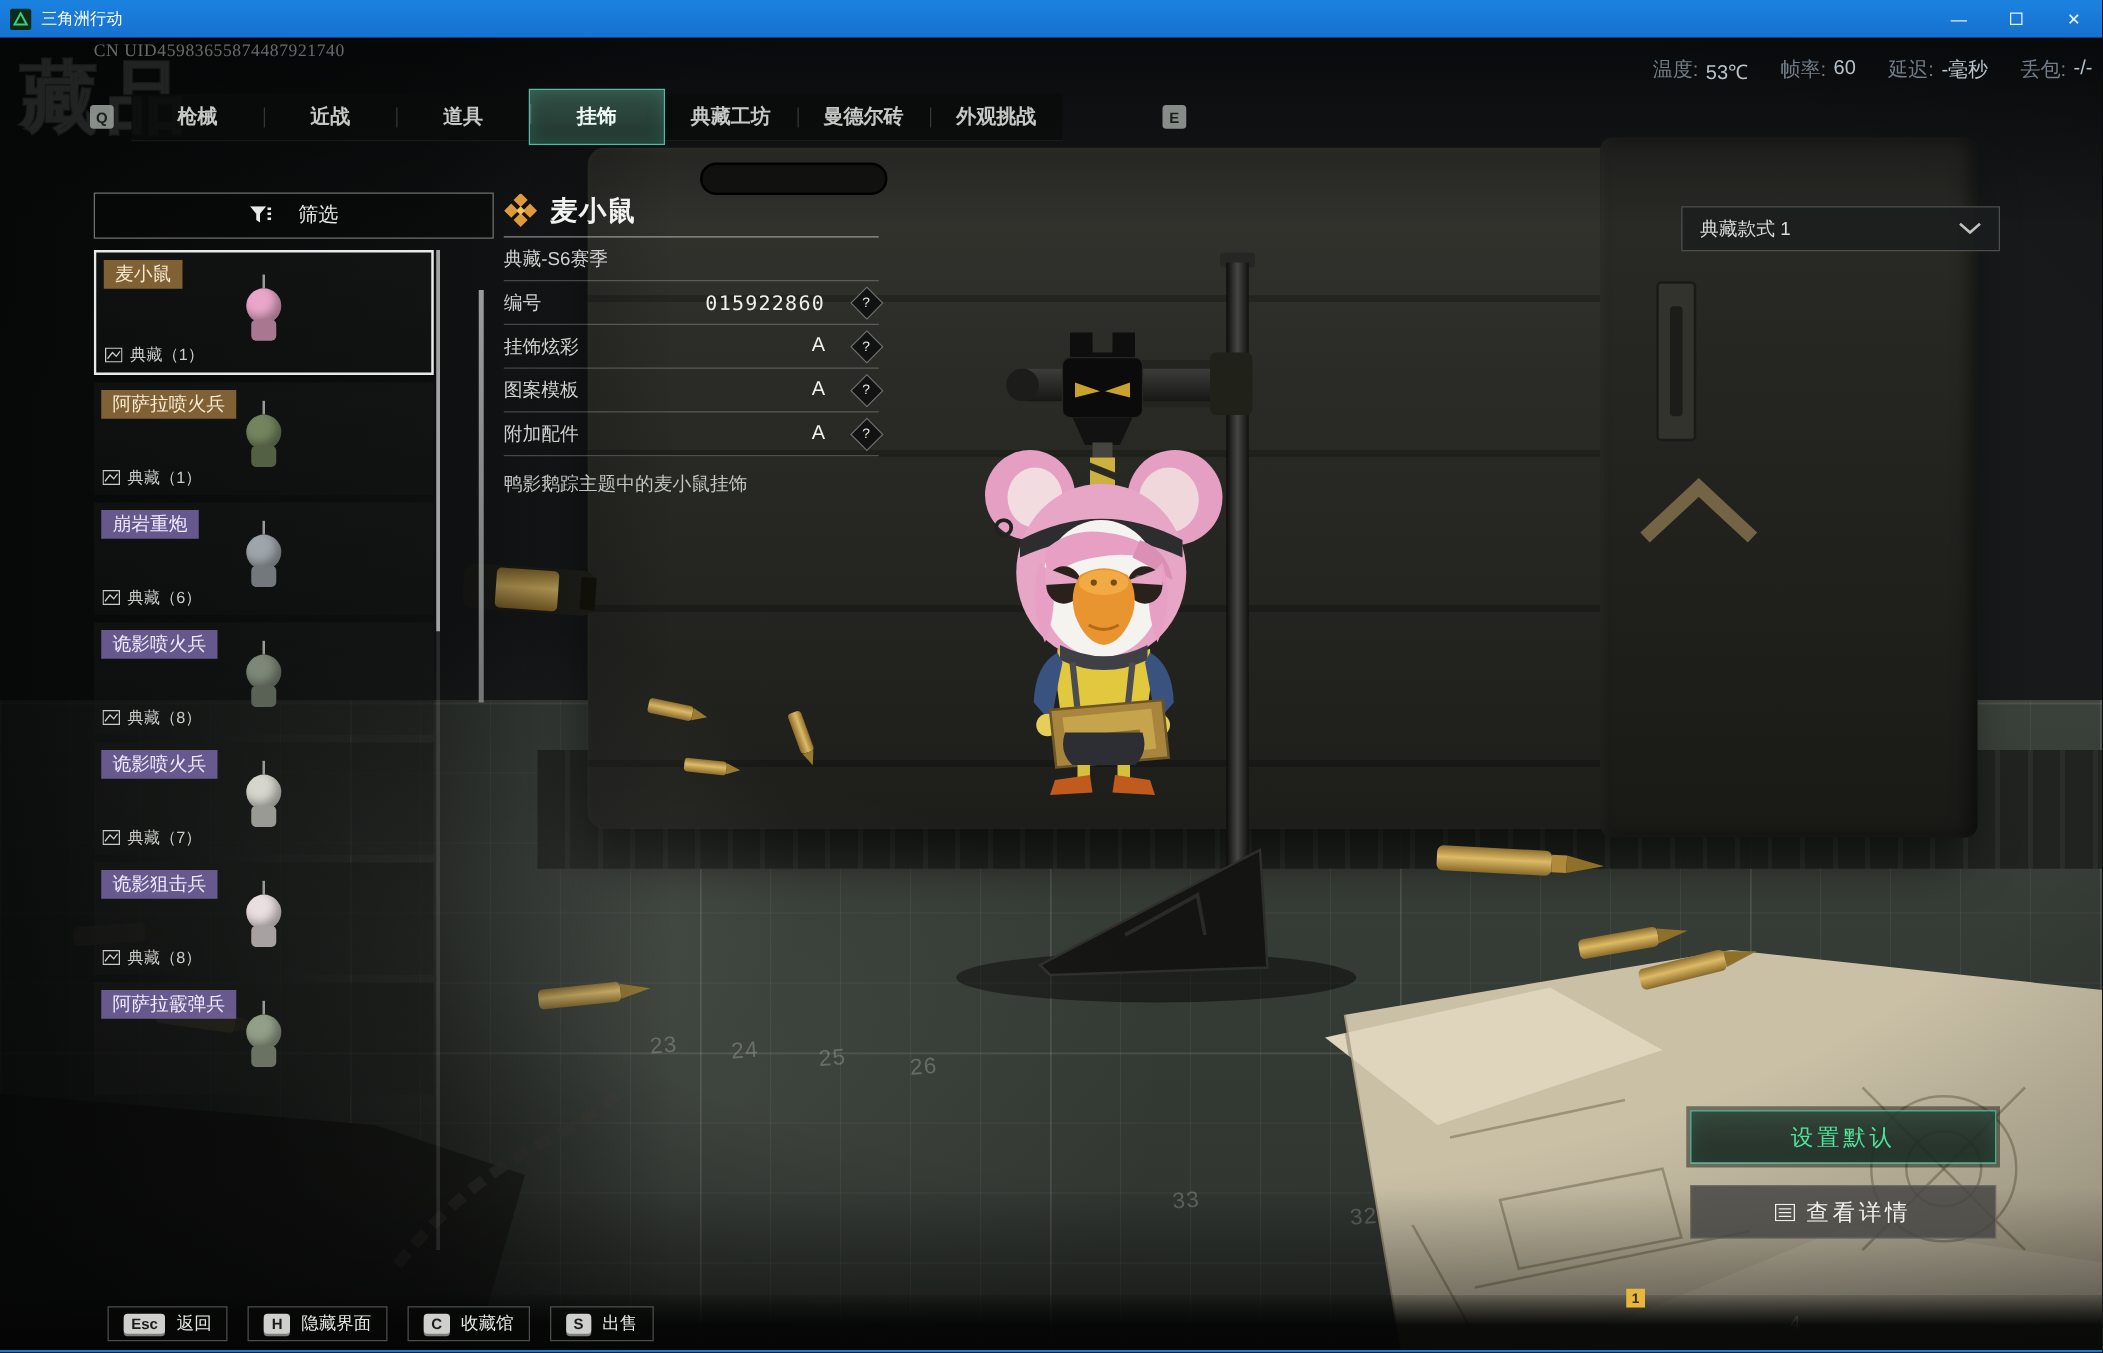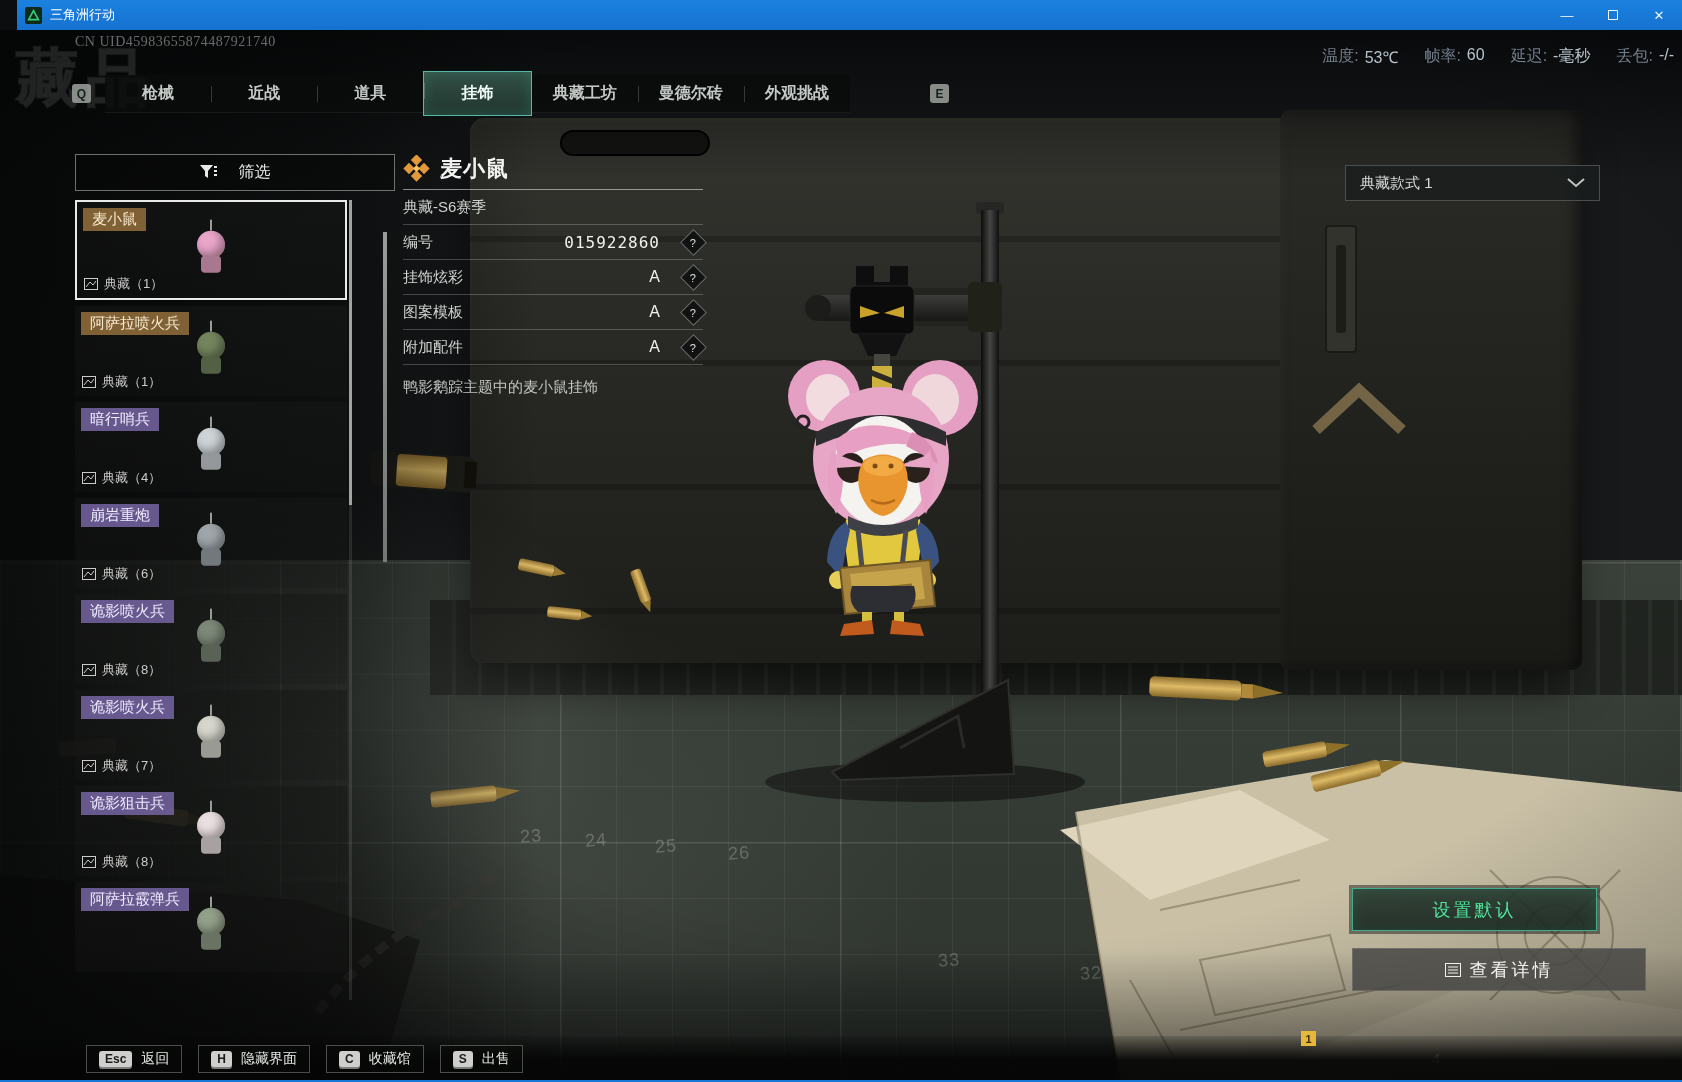--- a/index.html
+++ b/index.html
@@ -1,20 +1,20 @@
 <!DOCTYPE html>
 <html><head>
 <meta charset="utf-8">
 <style>
   html,body{margin:0;padding:0;background:#000;}
   *{box-sizing:border-box;font-family:"Liberation Sans",sans-serif;}
   #app{position:relative;width:1682px;height:1082px;overflow:hidden;background:#0c0d0e;border-bottom:2px solid #1878d8;}
 
   
-  .titlebar{position:absolute;top:0;left:17px;right:0;height:30px;background:linear-gradient(180deg,#1b82e0,#1671cf);display:flex;align-items:center;justify-content:space-between;z-index:50;}
+  .titlebar{position:absolute;top:0;left:0;right:0;height:30px;background:linear-gradient(180deg,#1b82e0,#1671cf);display:flex;align-items:center;justify-content:space-between;z-index:50;}
   .tb-left{display:flex;align-items:center;gap:8px;padding-left:8px;}
   .tb-logo{width:17px;height:17px;background:#0e2a18;border-radius:2px;display:flex;align-items:center;justify-content:center;}
   .tb-title{color:#fff;font-size:13px;}
   .tb-right{display:flex;height:30px;}
   .tb-btn{width:46px;height:30px;display:flex;align-items:center;justify-content:center;color:#eaf3fb;font-size:13px;cursor:pointer;}
   .tb-max-glyph{width:10px;height:10px;border:1px solid #eaf3fb;display:block;}
 
   
   #game{position:absolute;top:30px;left:0;width:1682px;height:1050px;overflow:hidden;background:#17191a;}
 
@@ -94,21 +94,21 @@
   .help span{transform:rotate(-45deg);font-size:11px;color:#e3e4e2;}
   .d-desc{margin-top:13px;color:#c0c5c0;font-size:15px;}
   .d-scroll{position:absolute;left:-20px;top:84px;width:4px;height:330px;background:linear-gradient(180deg,#d3d8d6,#9aa09e);opacity:.7;}
 
   
   .dropdown{position:absolute;left:1345px;top:135px;width:255px;height:36px;z-index:14;background:rgba(26,29,29,0.85);border:1px solid rgba(255,255,255,0.22);display:flex;align-items:center;justify-content:space-between;padding:0 14px;cursor:pointer;}
   .dropdown .dd-text{color:#d9dcd9;font-size:15px;}
 
   
   .btn-primary{position:absolute;left:1352px;top:858px;width:245px;height:43px;z-index:16;background:linear-gradient(180deg,rgba(36,54,45,0.9),rgba(21,34,28,0.9));border:1px solid #3fae8c;box-shadow:0 0 0 3px rgba(8,12,10,0.45), inset 0 0 16px rgba(60,190,150,0.15);color:#4fe39b;font-size:18px;letter-spacing:3px;display:flex;align-items:center;justify-content:center;cursor:pointer;}
-  .btn-secondary{position:absolute;left:1352px;top:918px;width:294px;height:43px;z-index:16;background:rgba(70,70,68,0.85);border:1px solid rgba(255,255,255,0.14);color:#f0f0ee;font-size:18px;letter-spacing:3px;display:flex;align-items:center;justify-content:center;gap:9px;cursor:pointer;}
+  .btn-secondary{position:absolute;left:1352px;top:918px;width:245px;height:43px;z-index:16;background:rgba(70,70,68,0.85);border:1px solid rgba(255,255,255,0.14);color:#f0f0ee;font-size:18px;letter-spacing:3px;display:flex;align-items:center;justify-content:center;gap:9px;cursor:pointer;}
 
   
   .bottombar{position:absolute;left:0;right:0;bottom:0;height:44px;z-index:18;background:linear-gradient(180deg,rgba(6,7,6,0.15),rgba(4,5,4,0.92) 55%);}
   .hints{position:absolute;left:86px;bottom:7px;display:flex;gap:16px;z-index:19;}
   .hint{display:flex;align-items:center;gap:9px;border:1px solid rgba(255,255,255,0.28);background:rgba(8,9,8,0.5);padding:4px 12px;cursor:pointer;text-align:right;}
   .keycap{background:#cfcfcd;color:#1b1b1a;border-radius:3px;padding:1px 6px;font-weight:700;font-size:12px;box-shadow:0 2px 0 #7e7e7c;}
   .hint .hl{color:#e6e8e6;font-size:14px;}
   .tray{position:absolute;right:0;bottom:0;height:44px;z-index:19;}
   .badge1{position:absolute;left:1301px;bottom:34px;width:15px;height:15px;background:#e7b73c;color:#3a2d07;font-size:11px;font-weight:700;display:flex;align-items:center;justify-content:center;z-index:20;}
   .teamcount{position:absolute;left:1432px;bottom:13px;color:#b9b9b7;font-size:15px;}
@@ -381,35 +381,20 @@
           </div>
         <div class="card-badge">
             <svg width="14" height="12" viewBox="0 0 14 12">
               <rect x="0.5" y="0.5" width="13" height="11" fill="none" stroke="#cbcbc9"></rect>
               <path d="M2,9 L6,4 L9,7 L12,3" stroke="#cbcbc9" fill="none"></path>
             </svg>
             <span>典藏（1）</span>
           </div>
       </div>
       <div class="card">
-        <span class="card-name tier-purple">暗行哨兵</span>
-        <div class="thumb" style="--tc: #cdd3d6;">
-            <div class="t-string"></div>
-            <div class="t-head"></div>
-            <div class="t-body"></div>
-          </div>
-        <div class="card-badge">
-            <svg width="14" height="12" viewBox="0 0 14 12">
-              <rect x="0.5" y="0.5" width="13" height="11" fill="none" stroke="#cbcbc9"></rect>
-              <path d="M2,9 L6,4 L9,7 L12,3" stroke="#cbcbc9" fill="none"></path>
-            </svg>
-            <span>典藏（4）</span>
-          </div>
-      </div>
-      <div class="card">
         <span class="card-name tier-purple">崩岩重炮</span>
         <div class="thumb" style="--tc: #9fa6ab;">
             <div class="t-string"></div>
             <div class="t-head"></div>
             <div class="t-body"></div>
           </div>
         <div class="card-badge">
             <svg width="14" height="12" viewBox="0 0 14 12">
               <rect x="0.5" y="0.5" width="13" height="11" fill="none" stroke="#cbcbc9"></rect>
               <path d="M2,9 L6,4 L9,7 L12,3" stroke="#cbcbc9" fill="none"></path>

